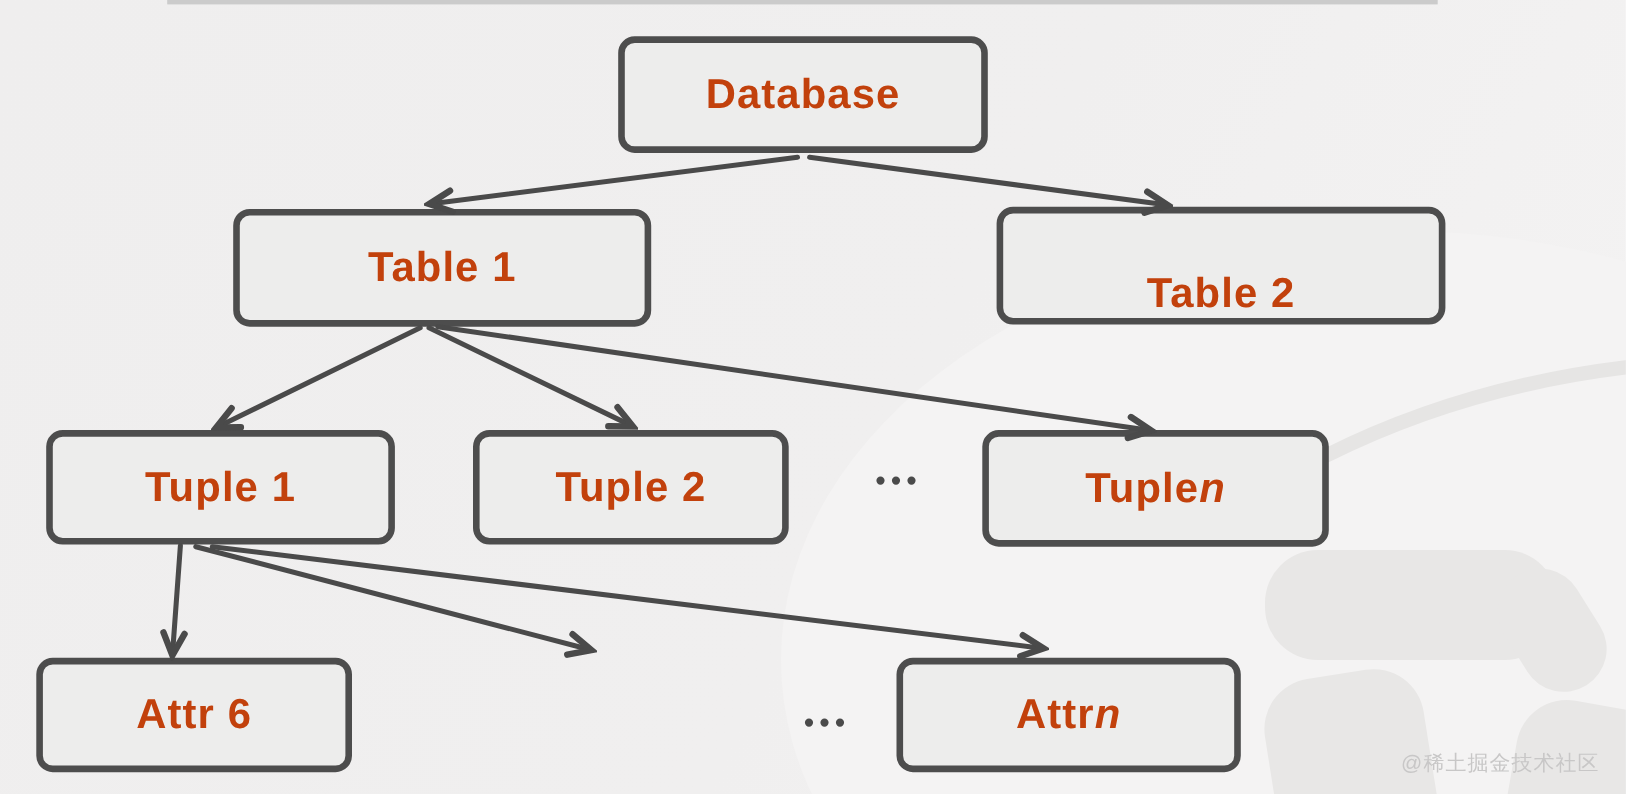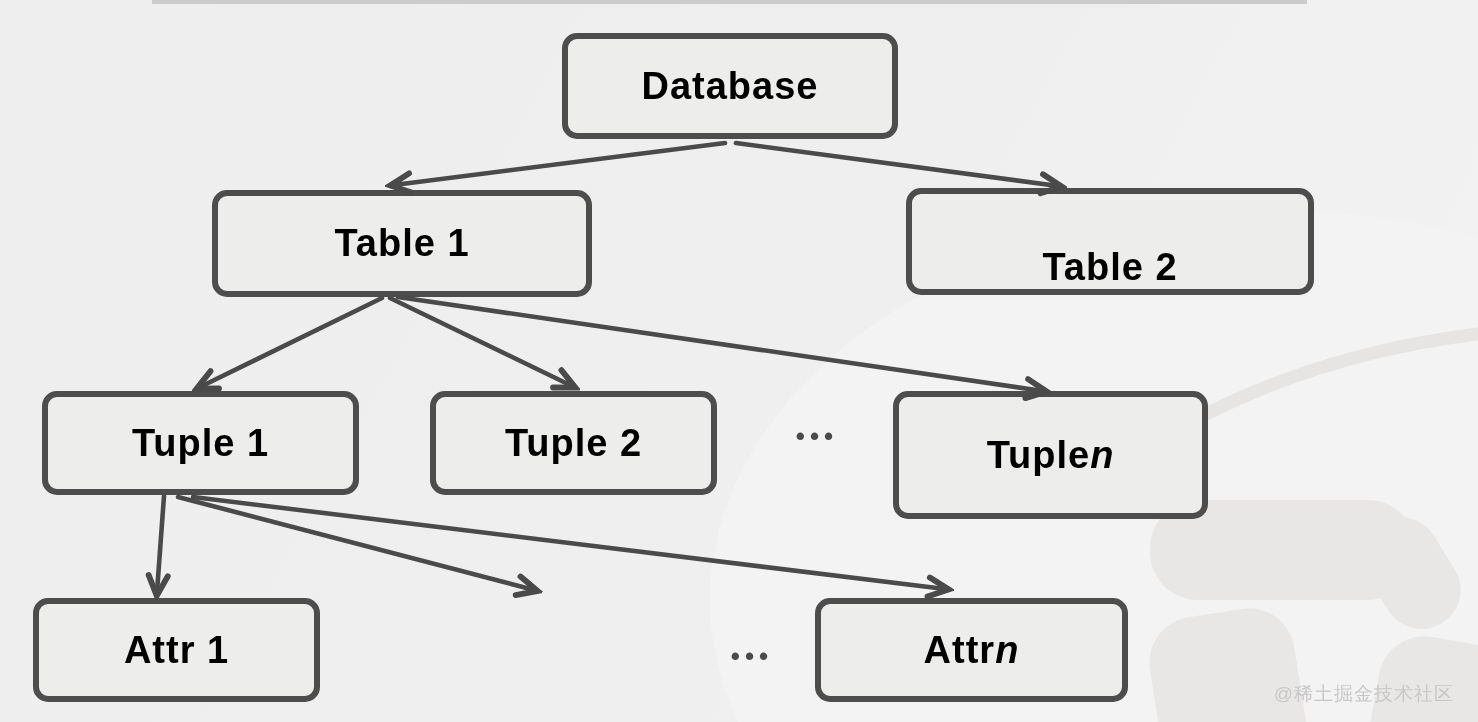--- a/index.html
+++ b/index.html
@@ -32,21 +32,21 @@
   .node {
     position: absolute;
     z-index: 2;
     box-sizing: border-box;
     border: 6px solid #4d4d4d;
     border-radius: 15px;
     background: #ededec;
     display: flex;
     align-items: center;
     justify-content: center;
-    color: #000000;
+    color: #c2410c;
     font-size: 38px;
     font-weight: 700;
     letter-spacing: 1px;
   }
   .node .var { font-style: italic; }
 
   .dots {
     position: absolute;
     z-index: 2;
     width: 56px;
@@ -100,27 +100,27 @@
 
   <div class="node" style="left:42px;  top:391px; width:317px; height:104px;">
     <span>Tuple 1</span>
       <span class="var"></span>
   </div>
   <div class="node" style="left:430px; top:391px; width:287px; height:104px;">
     <span>Tuple 2</span>
       <span class="var"></span>
   </div>
   <div class="dots" style="left:789px; top:421px;">•••</div>
-  <div class="node" style="left:893px; top:391px; width:315px; height:128px;">
+  <div class="node" style="left:893px; top:391px; width:315px; height:106px;">
     <span>Tuple </span>
       <span class="var">n</span>
   </div>
 
   <div class="node" style="left:33px;  top:598px; width:287px; height:104px;">
-    <span>Attr 1</span>
+    <span>Attr 6</span>
       <span class="var"></span>
   </div>
   <div class="dots" style="left:724px; top:641px;">•••</div>
   <div class="node" style="left:815px; top:598px; width:313px; height:104px;">
     <span>Attr </span>
       <span class="var">n</span>
   </div>
 
   <svg class="arrow-layer" viewBox="0 0 1478 722">
     <defs>

